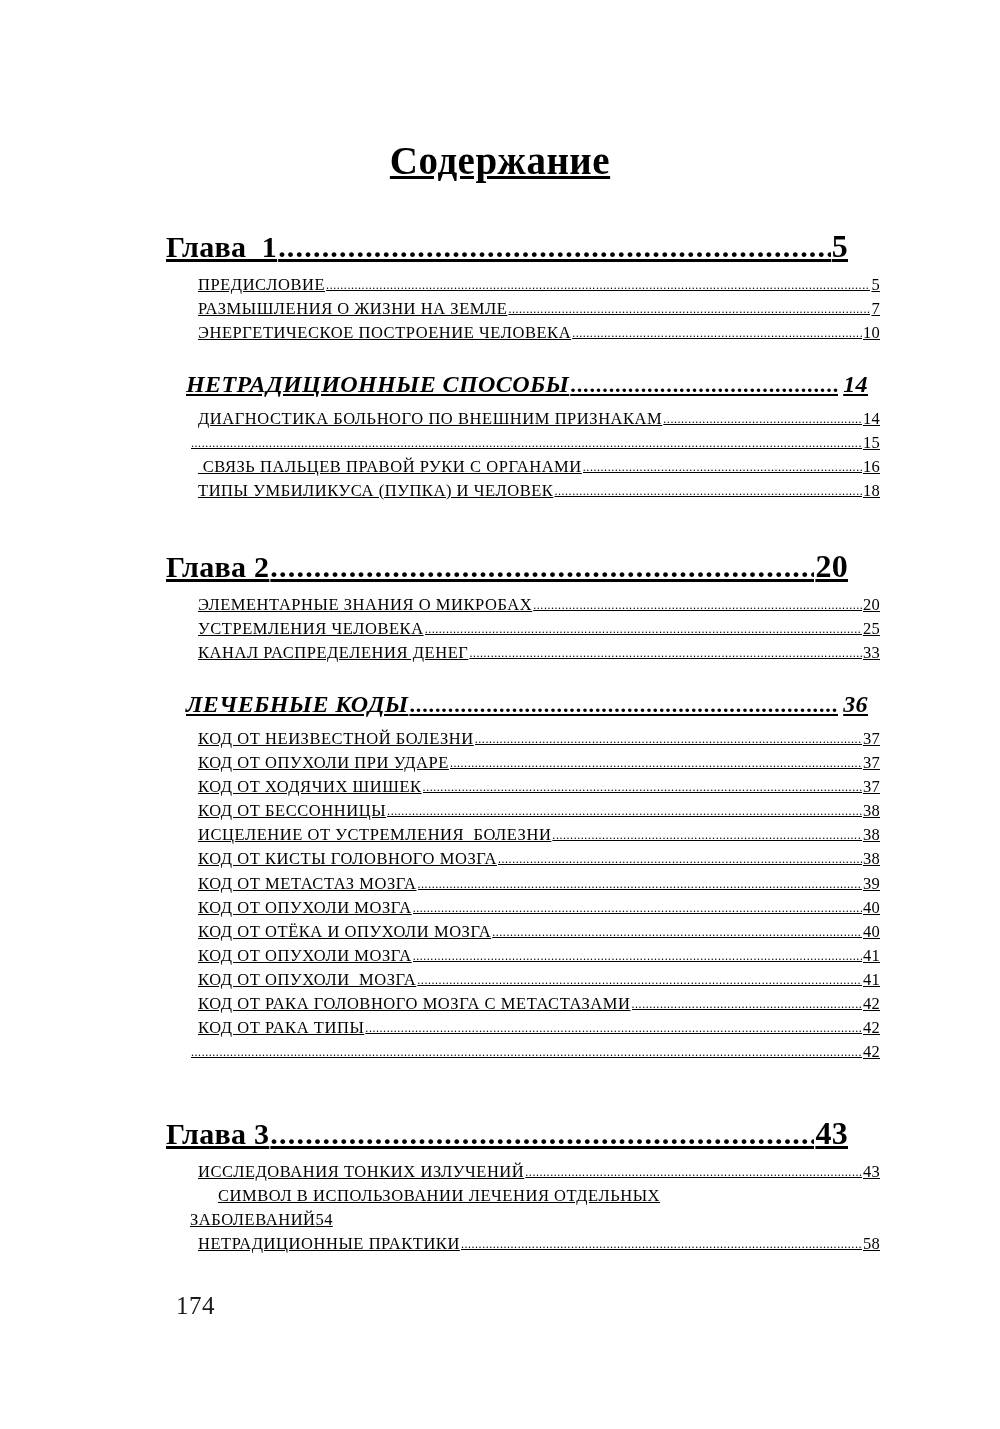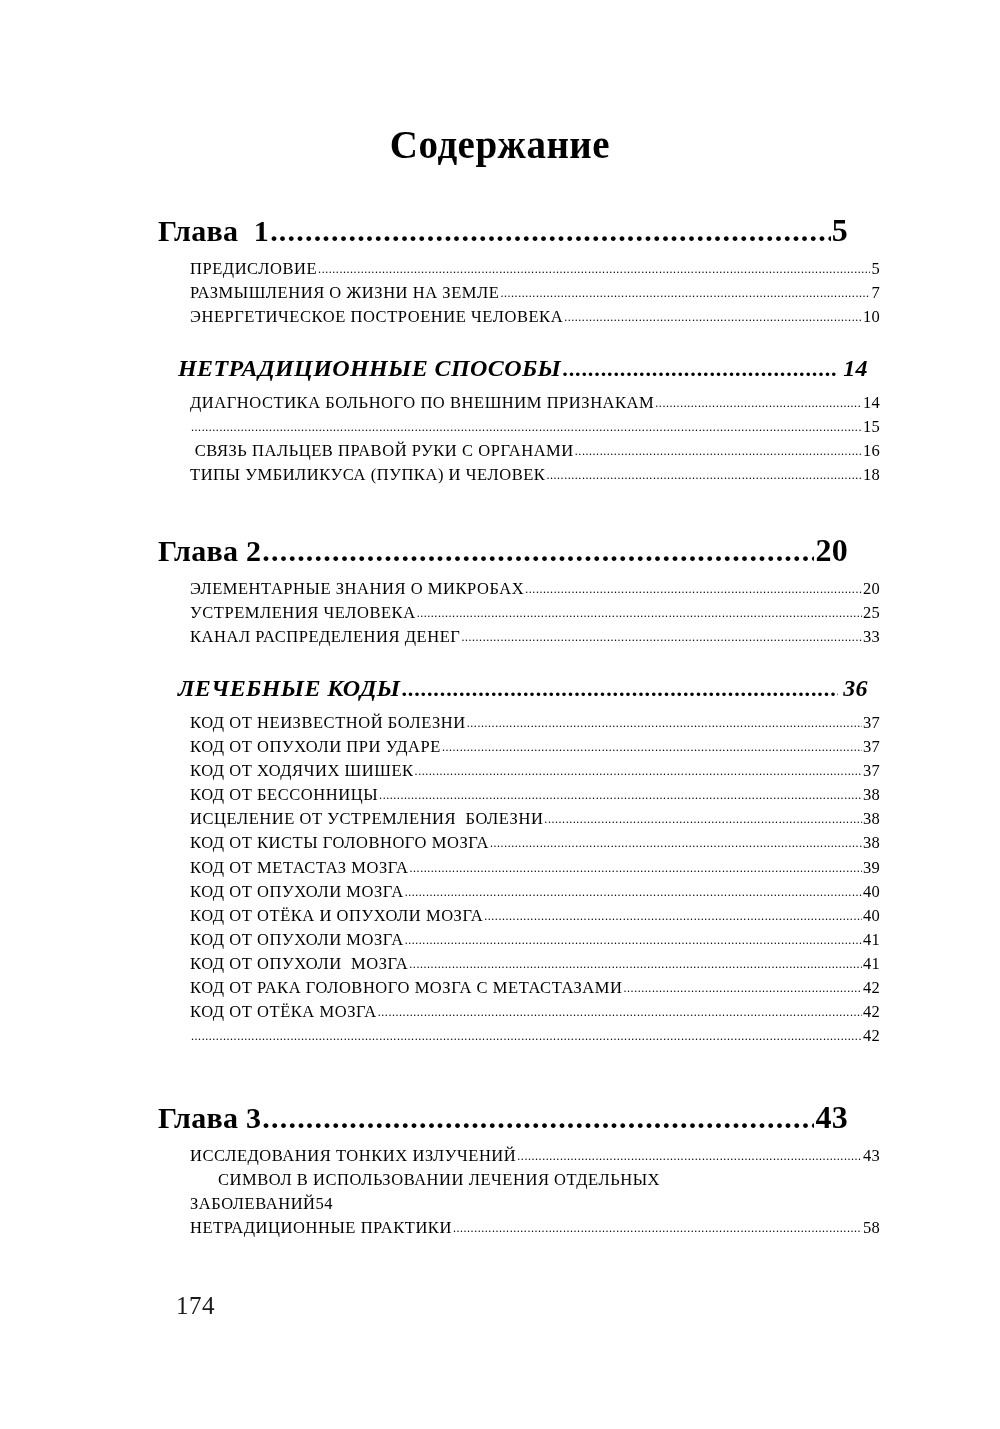--- a/index.html
+++ b/index.html
@@ -20,22 +20,23 @@
     position: absolute;
     left: 0; top: 0;
     width: 1000px;
     height: 1429px;
     box-sizing: border-box;
   }
 
   .content {
     position: absolute;
     left: 158px;
-    top: 124px;
+    top: 140px;
     width: 690px;
+    text-decoration: underline;
   }
 
   
   .toc-title {
     text-align: center;
     font-size: 39px;
     font-weight: bold;
     letter-spacing: 0.5px;
     line-height: 1.1;
     margin: 0 0 46px 0;
@@ -44,20 +45,21 @@
 
   
   .row {
     display: flex;
     align-items: baseline;
     width: 100%;
   }
   .row .label {
     white-space: pre;
     flex: 0 1 auto;
+    margin-left: 8px;
   }
   .row .leader {
     flex: 1 1 auto;
     position: relative;
     overflow: hidden;
     margin: 0 1px;
     min-width: 8px;
   }
   .row .leader::before {
     content: "......................................................................................................................................................................................................................................";
@@ -296,21 +298,21 @@
           <span class="label">КОД ОТ ОПУХОЛИ  МОЗГА</span>
           <span class="leader"></span>
           <span class="pageno">41</span>
         </div>
         <div class="row entry">
           <span class="label">КОД ОТ РАКА ГОЛОВНОГО МОЗГА С МЕТАСТАЗАМИ</span>
           <span class="leader"></span>
           <span class="pageno">42</span>
         </div>
         <div class="row entry">
-          <span class="label">КОД ОТ ОТЁКА МОЗГА</span>
+          <span class="label">КОД ОТ РАКА ТИПЫ</span>
           <span class="leader"></span>
           <span class="pageno">42</span>
         </div>
         <div class="row entry">
           <span class="leader"></span>
           <span class="pageno">42</span>
         </div>
         <div class="gap-before-chapter"></div>
         <div class="row chapter">
           <span class="label">Глава 3</span>

